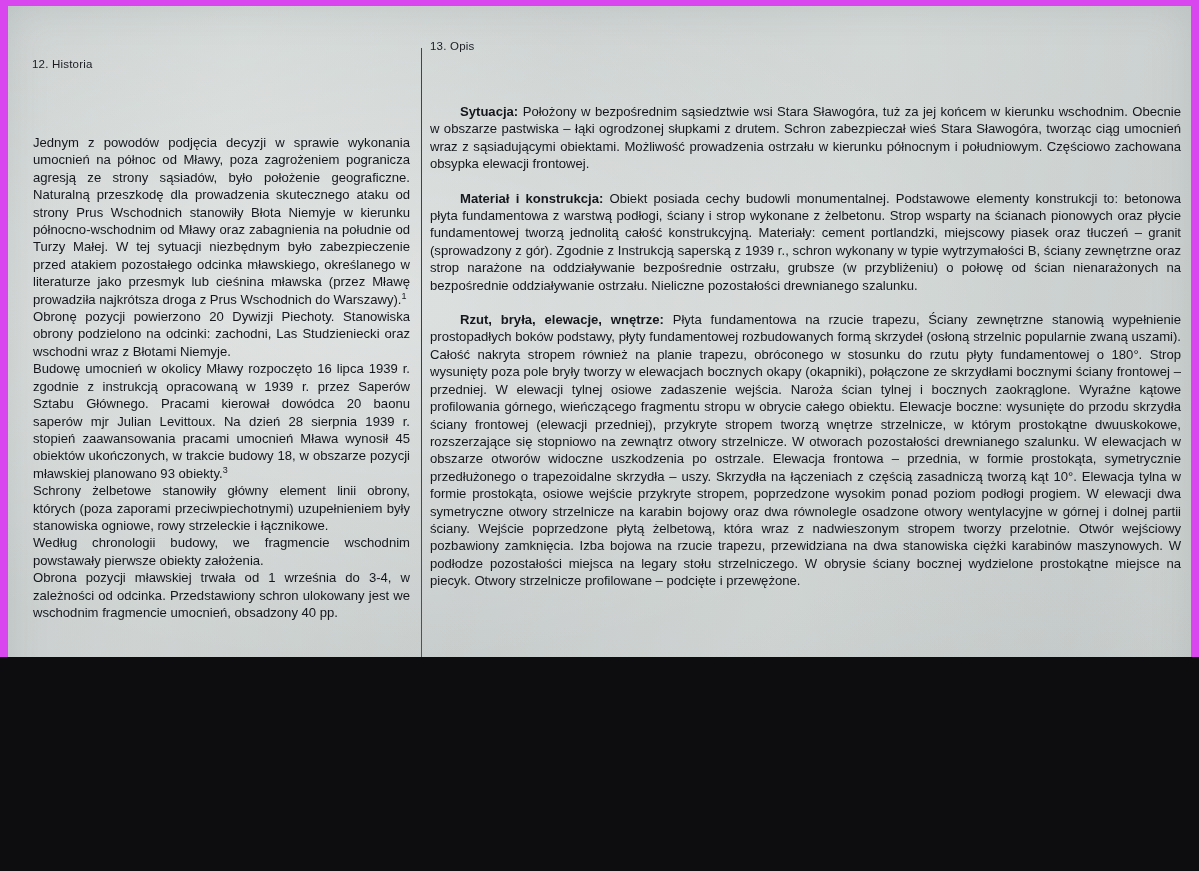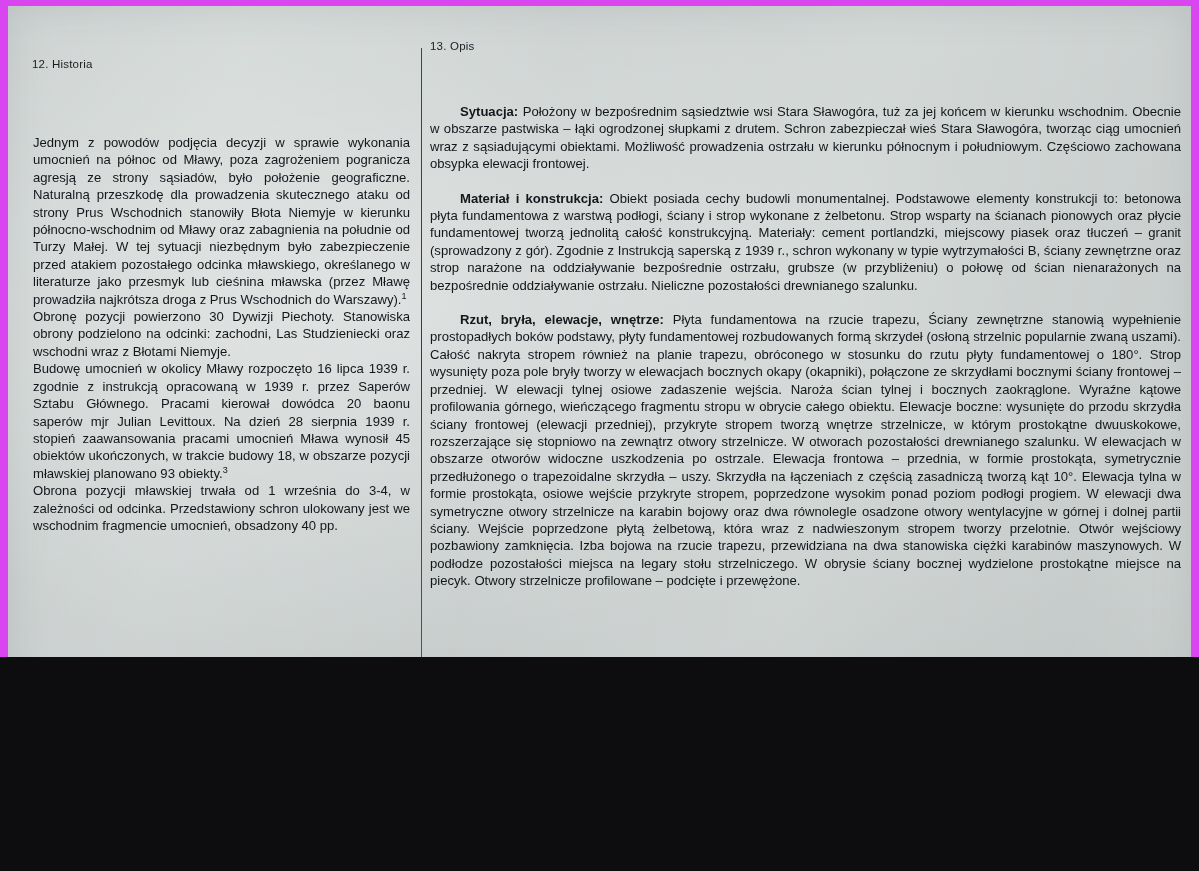--- a/index.html
+++ b/index.html
@@ -117,22 +117,24 @@
   <div class="content">
 
     <div class="col-head left">12.  Historia</div>
 
     <div class="col-head right">13. Opis</div>
 
     <div class="divider"></div>
 
     <div class="col left">
       <p><span>Jednym z powodów podjęcia decyzji w sprawie wykonania umocnień na północ od Mławy, poza zagrożeniem pogranicza agresją ze strony sąsiadów, było położenie geograficzne. Naturalną przeszkodę dla prowadzenia skutecznego ataku od strony Prus Wschodnich stanowiły Błota Niemyje w kierunku północno-wschodnim od Mławy oraz zabagnienia na południe od Turzy Małej. W tej sytuacji niezbędnym było zabezpieczenie przed atakiem pozostałego odcinka mławskiego, określanego w literaturze jako przesmyk lub cieśnina mławska (przez Mławę prowadziła najkrótsza droga z Prus Wschodnich do Warszawy).</span><sup>1</sup></p>
-      <p>Obronę pozycji powierzono 30 Dywizji Piechoty. Stanowiska obrony podzielono na odcinki: zachodni, Las Studzieniecki oraz wschodni wraz z Błotami Niemyje.</p>
+      <p>Obronę pozycji powierzono 20 Dywizji Piechoty. Stanowiska obrony podzielono na odcinki: zachodni, Las Studzieniecki oraz wschodni wraz z Błotami Niemyje.</p>
       <p><span>Budowę umocnień w okolicy Mławy rozpoczęto 16 lipca 1939 r. zgodnie z instrukcją opracowaną w 1939 r. przez Saperów Sztabu Głównego. Pracami kierował dowódca 20 baonu saperów mjr Julian Levittoux. Na dzień 28 sierpnia 1939 r. stopień zaawansowania pracami umocnień Mława wynosił 45 obiektów ukończonych, w trakcie budowy 18, w obszarze pozycji mławskiej planowano 93 obiekty.</span><sup>3</sup></p>
+      <p>Schrony żelbetowe stanowiły główny element linii obrony, których (poza zaporami przeciwpiechotnymi) uzupełnieniem były stanowiska ogniowe, rowy strzeleckie i łącznikowe.</p>
+      <p>Według chronologii budowy, we fragmencie wschodnim powstawały pierwsze obiekty założenia.</p>
       <p>Obrona pozycji mławskiej trwała od 1 września do 3-4, w zależności od odcinka. Przedstawiony schron ulokowany jest we wschodnim fragmencie umocnień, obsadzony 40 pp.</p>
     </div>
 
     <div class="col right">
       <p><span class="lead">Sytuacja:</span><span> Położony w bezpośrednim sąsiedztwie wsi Stara Sławogóra, tuż za jej końcem w kierunku wschodnim. Obecnie w obszarze pastwiska – łąki ogrodzonej słupkami z drutem. Schron zabezpieczał wieś Stara Sławogóra, tworząc ciąg umocnień wraz z sąsiadującymi obiektami. Możliwość prowadzenia ostrzału w kierunku północnym i południowym. Częściowo zachowana obsypka elewacji frontowej.</span></p>
       <p style="margin-top:17px"><span class="lead">Materiał i konstrukcja:</span><span> Obiekt posiada cechy budowli monumentalnej. Podstawowe elementy konstrukcji to: betonowa płyta fundamentowa z warstwą podłogi, ściany i strop wykonane z żelbetonu. Strop wsparty na ścianach pionowych oraz płycie fundamentowej tworzą jednolitą całość konstrukcyjną. Materiały: cement portlandzki, miejscowy piasek oraz tłuczeń – granit (sprowadzony z gór). Zgodnie z Instrukcją saperską z 1939 r., schron wykonany w typie wytrzymałości B, ściany zewnętrzne oraz strop narażone na oddziaływanie bezpośrednie ostrzału, grubsze (w przybliżeniu) o połowę od ścian nienarażonych na bezpośrednie oddziaływanie ostrzału. Nieliczne pozostałości drewnianego szalunku.</span></p>
       <p style="margin-top:17px"><span class="lead">Rzut, bryła, elewacje, wnętrze:</span><span> Płyta fundamentowa na rzucie trapezu, Ściany zewnętrzne stanowią wypełnienie prostopadłych boków podstawy, płyty fundamentowej rozbudowanych formą skrzydeł (osłoną strzelnic popularnie zwaną uszami). Całość nakryta stropem również na planie trapezu, obróconego w stosunku do rzutu płyty fundamentowej o 180°. Strop wysunięty poza pole bryły tworzy w elewacjach bocznych okapy (okapniki), połączone ze skrzydłami bocznymi ściany frontowej – przedniej. W elewacji tylnej osiowe zadaszenie wejścia. Naroża ścian tylnej i bocznych zaokrąglone. Wyraźne kątowe profilowania górnego, wieńczącego fragmentu stropu w obrycie całego obiektu. Elewacje boczne: wysunięte do przodu skrzydła ściany frontowej (elewacji przedniej), przykryte stropem tworzą wnętrze strzelnicze, w którym prostokątne dwuuskokowe, rozszerzające się stopniowo na zewnątrz otwory strzelnicze. W otworach pozostałości drewnianego szalunku. W elewacjach w obszarze otworów widoczne uszkodzenia po ostrzale. Elewacja frontowa – przednia, w formie prostokąta, symetrycznie przedłużonego o trapezoidalne skrzydła – uszy. Skrzydła na łączeniach z częścią zasadniczą tworzą kąt 10°. Elewacja tylna w formie prostokąta, osiowe wejście przykryte stropem, poprzedzone wysokim ponad poziom podłogi progiem. W elewacji dwa symetryczne otwory strzelnicze na karabin bojowy oraz dwa równolegle osadzone otwory wentylacyjne w górnej i dolnej partii ściany. Wejście poprzedzone płytą żelbetową, która wraz z nadwieszonym stropem tworzy przelotnie. Otwór wejściowy pozbawiony zamknięcia. Izba bojowa na rzucie trapezu, przewidziana na dwa stanowiska ciężki karabinów maszynowych. W podłodze pozostałości miejsca na legary stołu strzelniczego. W obrysie ściany bocznej wydzielone prostokątne miejsce na piecyk. Otwory strzelnicze profilowane – podcięte i przewężone.</span></p>
     </div>
 
 

